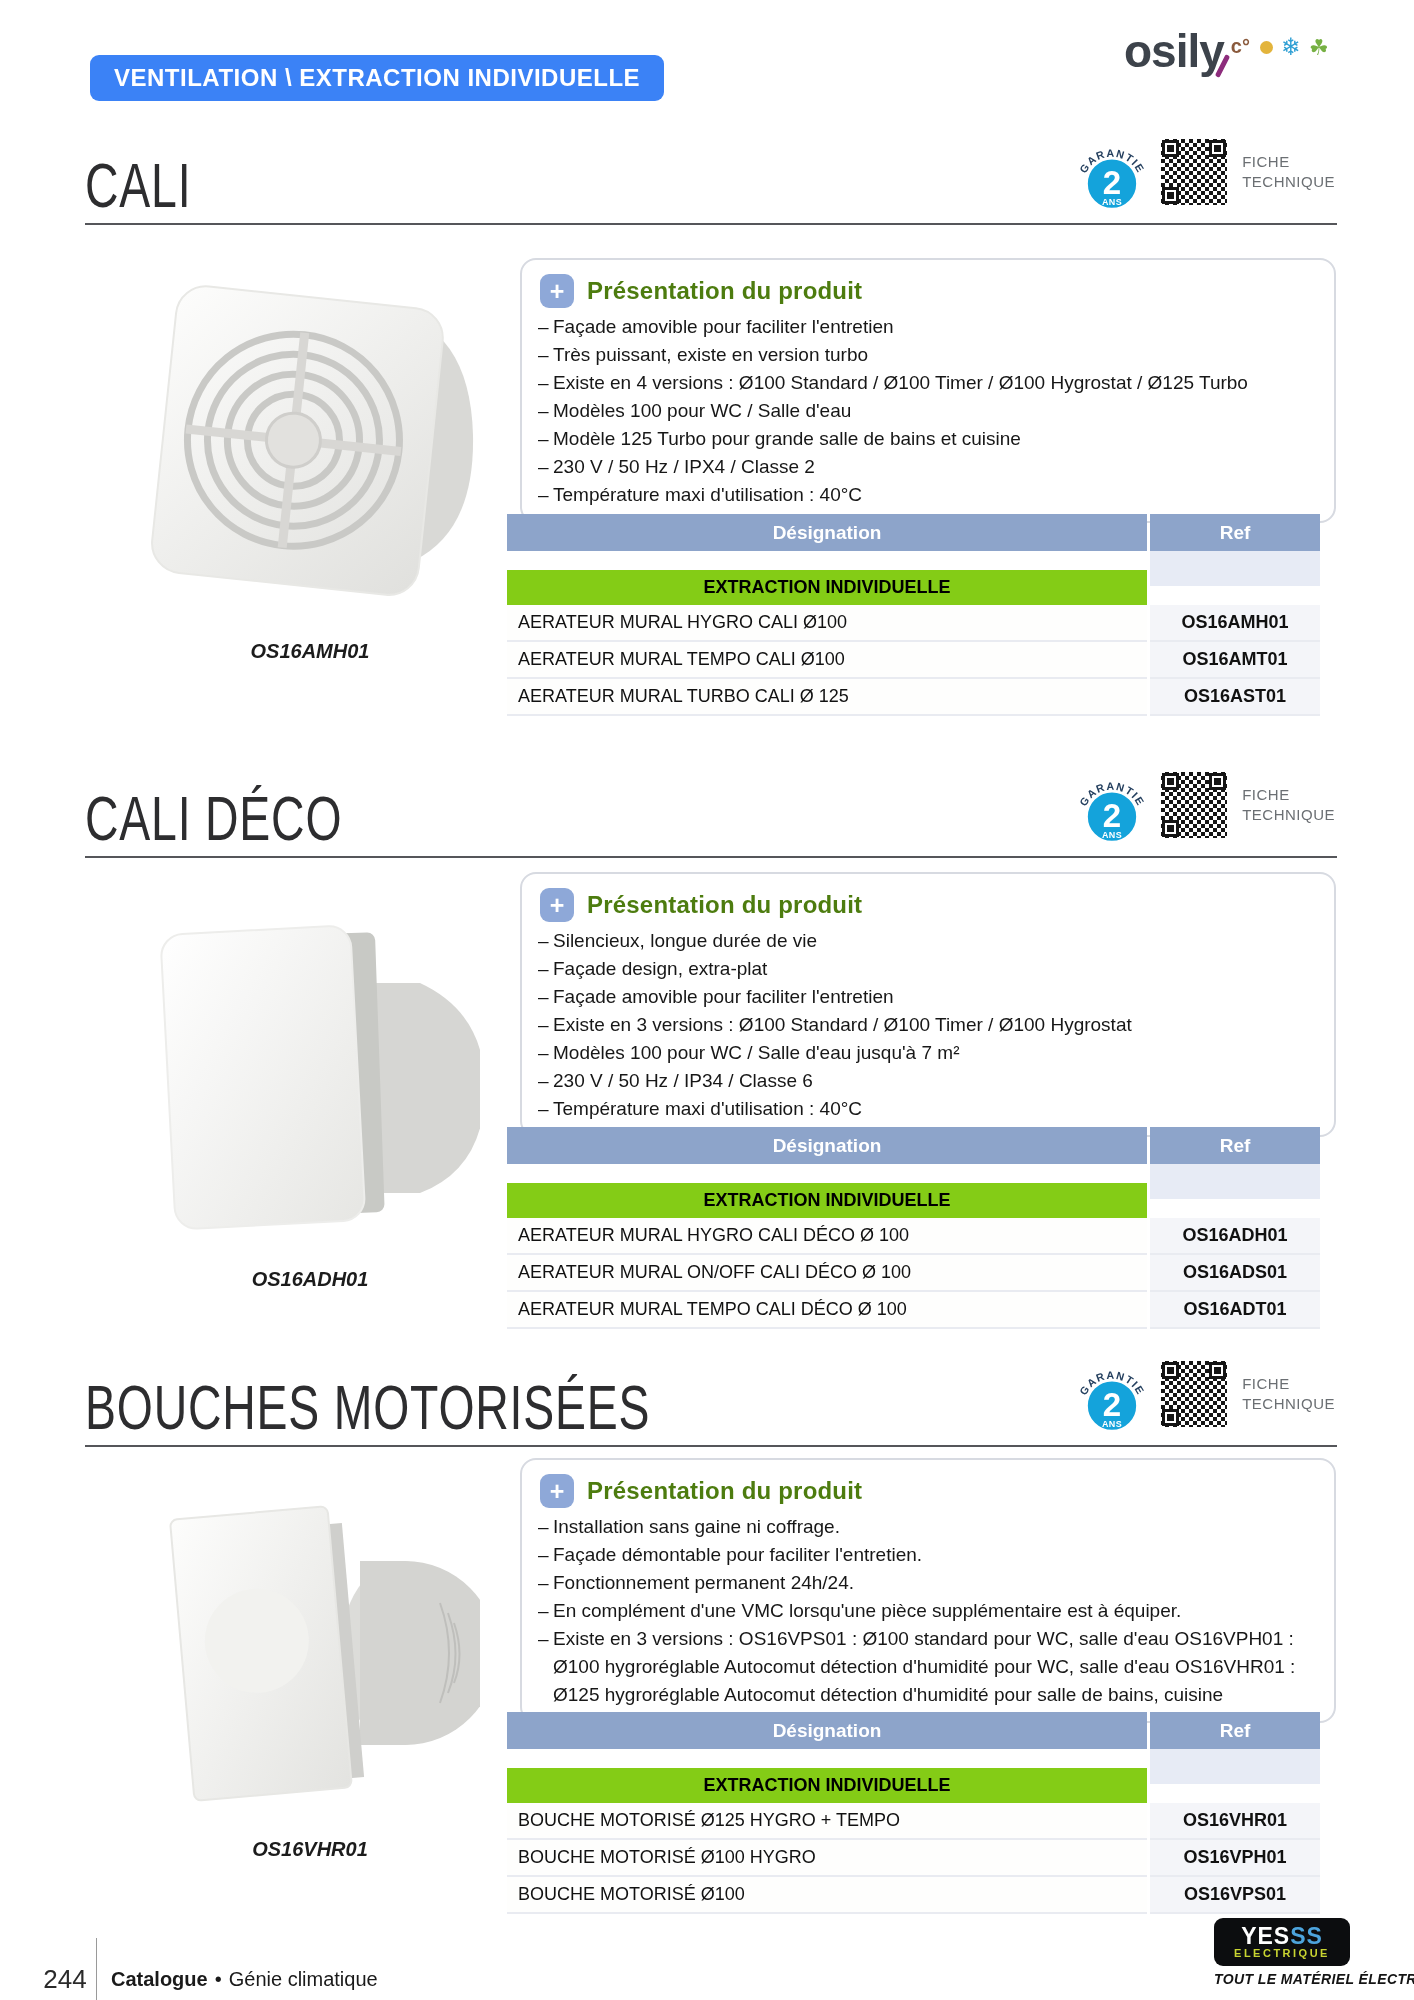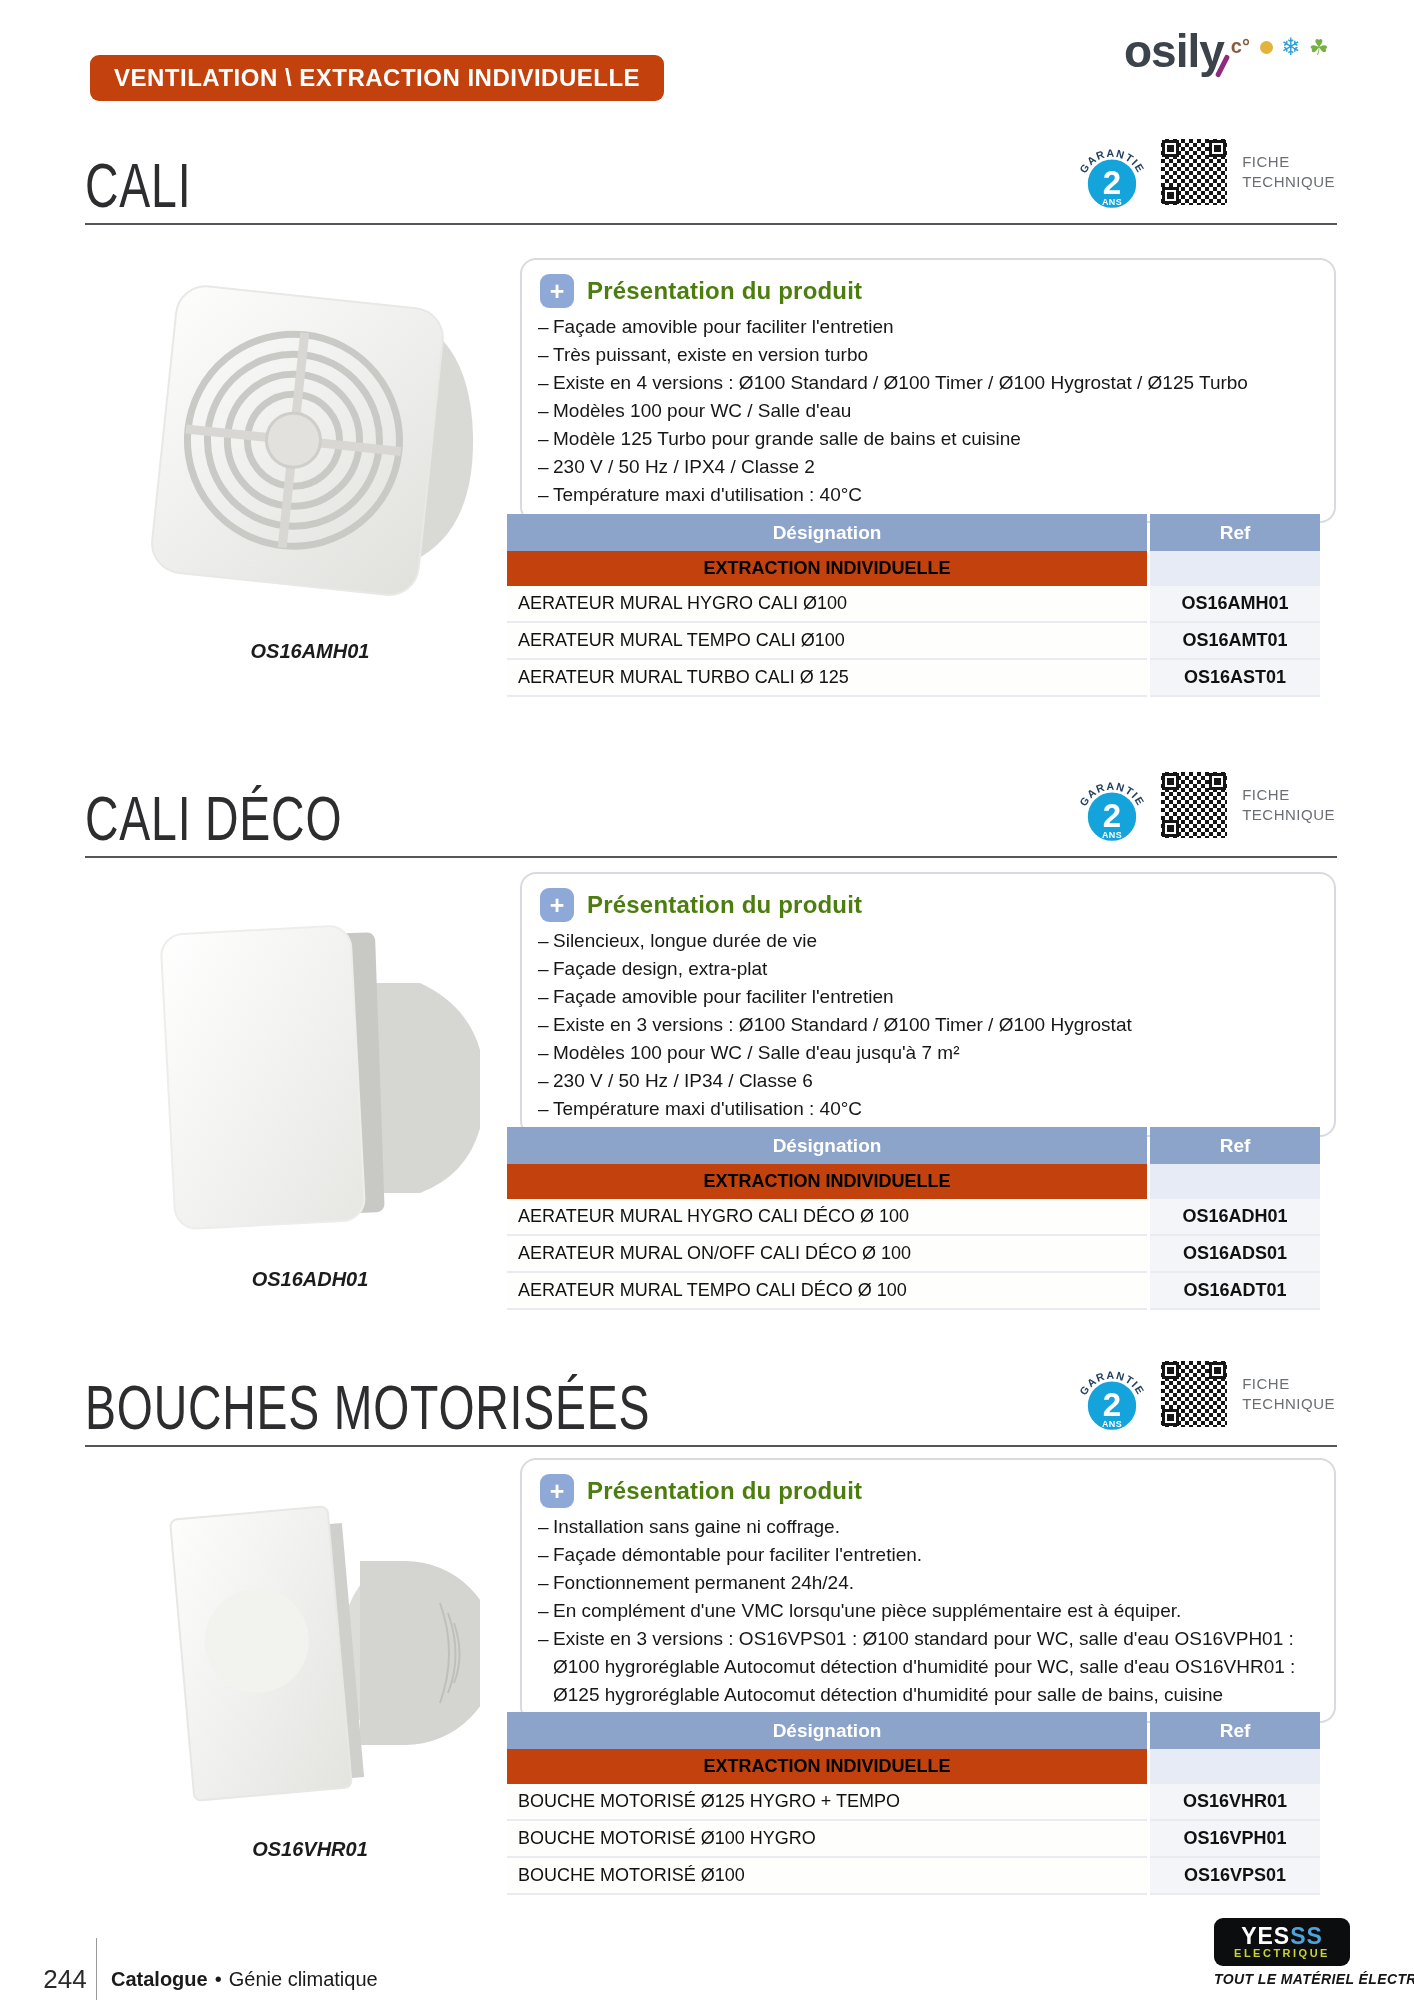--- a/index.html
+++ b/index.html
@@ -7,21 +7,21 @@
   .page {
     position:relative; width:1414px; height:2000px; margin:0 auto;
     background:#ffffff; overflow:hidden;
     font-family:"Liberation Sans", sans-serif; color:#111;
   }
 
   
   .banner {
     position:absolute; left:90px; top:55px; height:46px;
     display:inline-flex; align-items:center; padding:0 24px;
-    background:#c2410c; border-radius:9px; color:#fff; font-size:24px;
+    background:#3b82f6; border-radius:9px; color:#fff; font-size:24px;
     letter-spacing:.5px; white-space:pre;
   }
   .banner .b-bold { font-weight:700; }
   .banner .b-rest { font-weight:700;text-align:center; }
 
   
   .brand { position:absolute; left:1124px; top:24px; display:flex; align-items:center; }
   .osily-word { font-size:46px; font-weight:700; color:#3d434b; letter-spacing:-1px; }
   .osily-slash { display:inline-block; width:5px; height:24px; background:#8d2c7c;
     transform:rotate(27deg); margin:30px 2px 0 -4px; border-radius:2px; }
@@ -71,21 +71,21 @@
 
   
   .ptable { position:absolute; left:507px; width:813px; font-size:18px; }
   .trow { display:flex; }
   .td { display:flex; align-items:center; }
   .td-des { width:640px; }
   .td-ref { width:170px; margin-left:3px; justify-content:center; }
   .trow.head .td { height:37px; background:#8da4ca; color:#fff; font-weight:700;
     font-size:19px; justify-content:center; }
   .trow.group .td { height:35px; font-weight:700; color:#000; justify-content:center; }
-  .trow.group .td-des { background:#c2410c; }
+  .trow.group .td-des { background:#84cc16;margin-top:19px; }
   .trow.group .td-ref { background:#e7ebf5; }
   .trow.data .td { height:37px; border-bottom:2px solid #e9ebf1; }
   .trow.data .td-des { background:#fefefd; padding-left:11px; }
   .trow.data .td-ref { background:#f4f5f9; font-weight:700; }
 
   
   .footer-left { position:absolute; left:40px; top:1938px; display:flex; align-items:center; }
   .pageno { font-size:26px; color:#2a2a2a; width:50px; text-align:center; }
   .vrule { display:inline-block; width:1px; height:82px; background:#9a9a9a; margin:0 14px 0 6px; }
   .cat { font-size:20px; color:#1a1a1a; }

